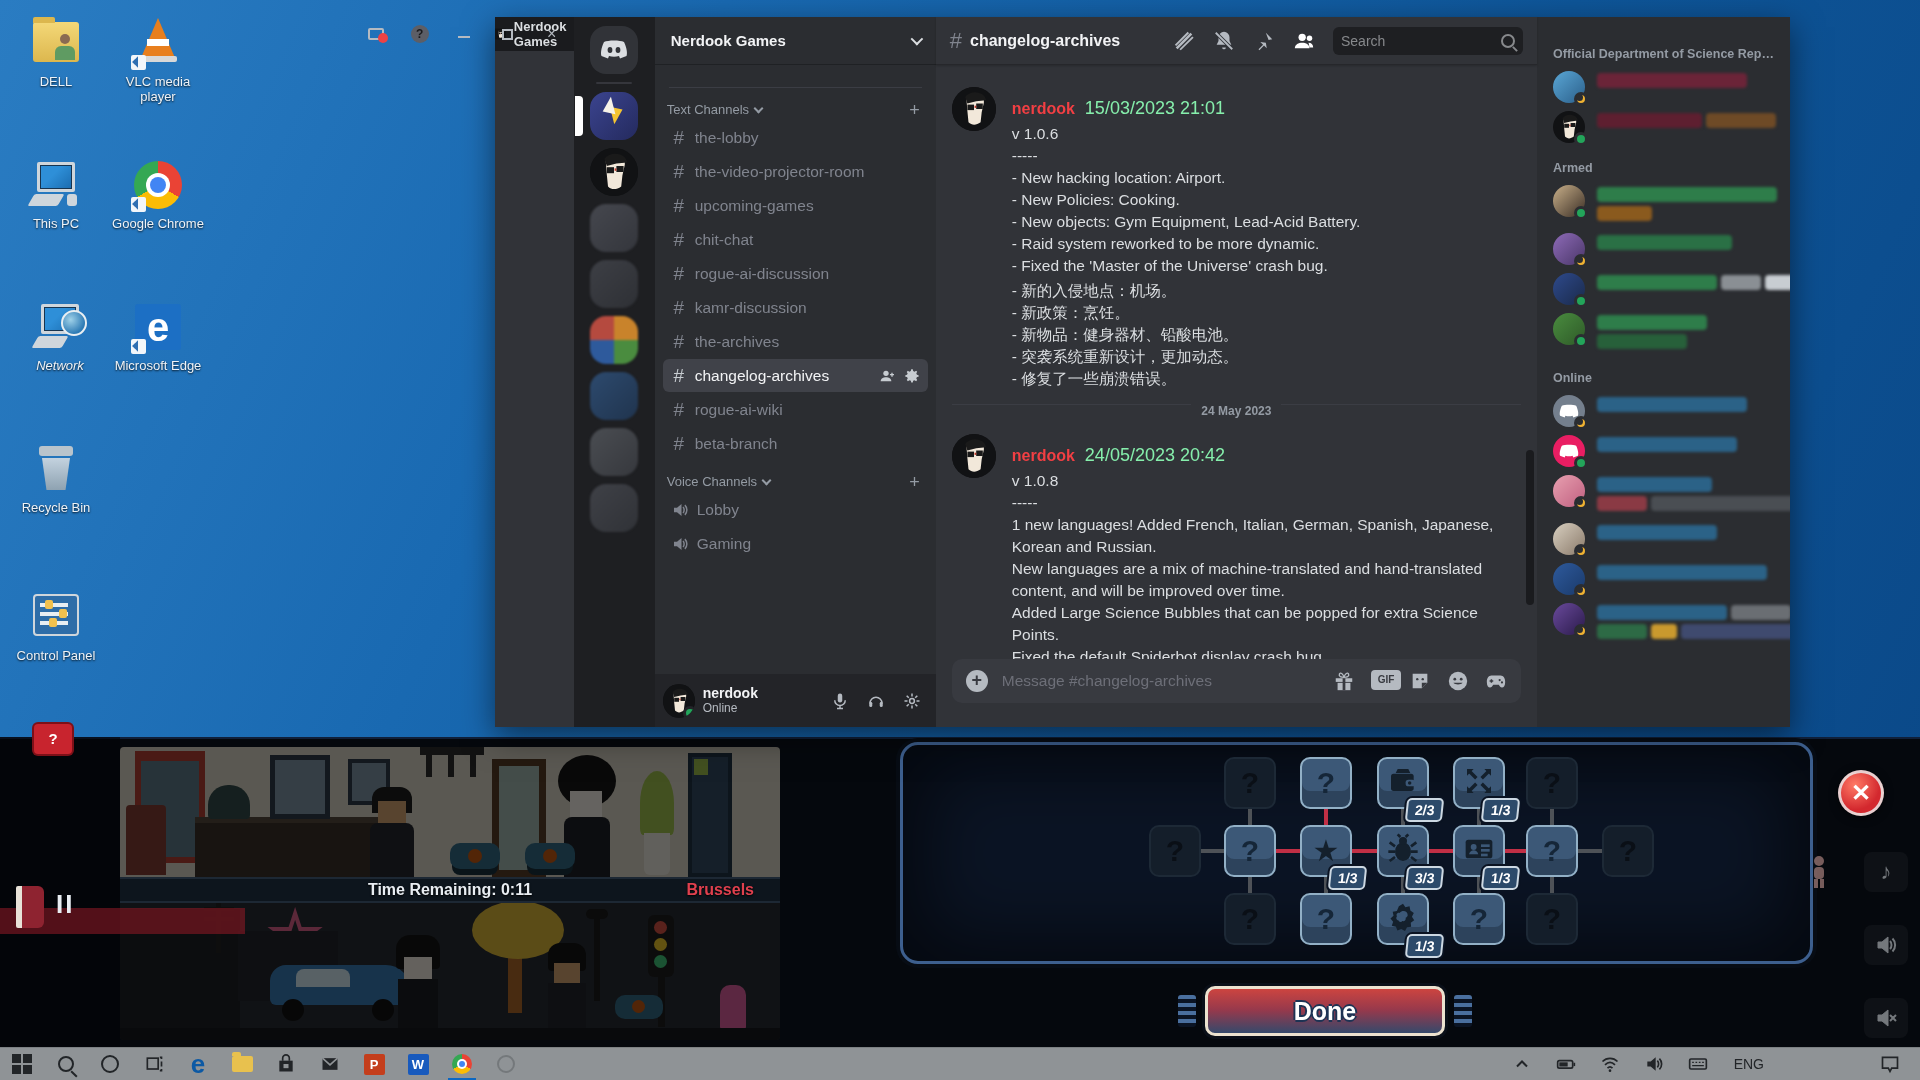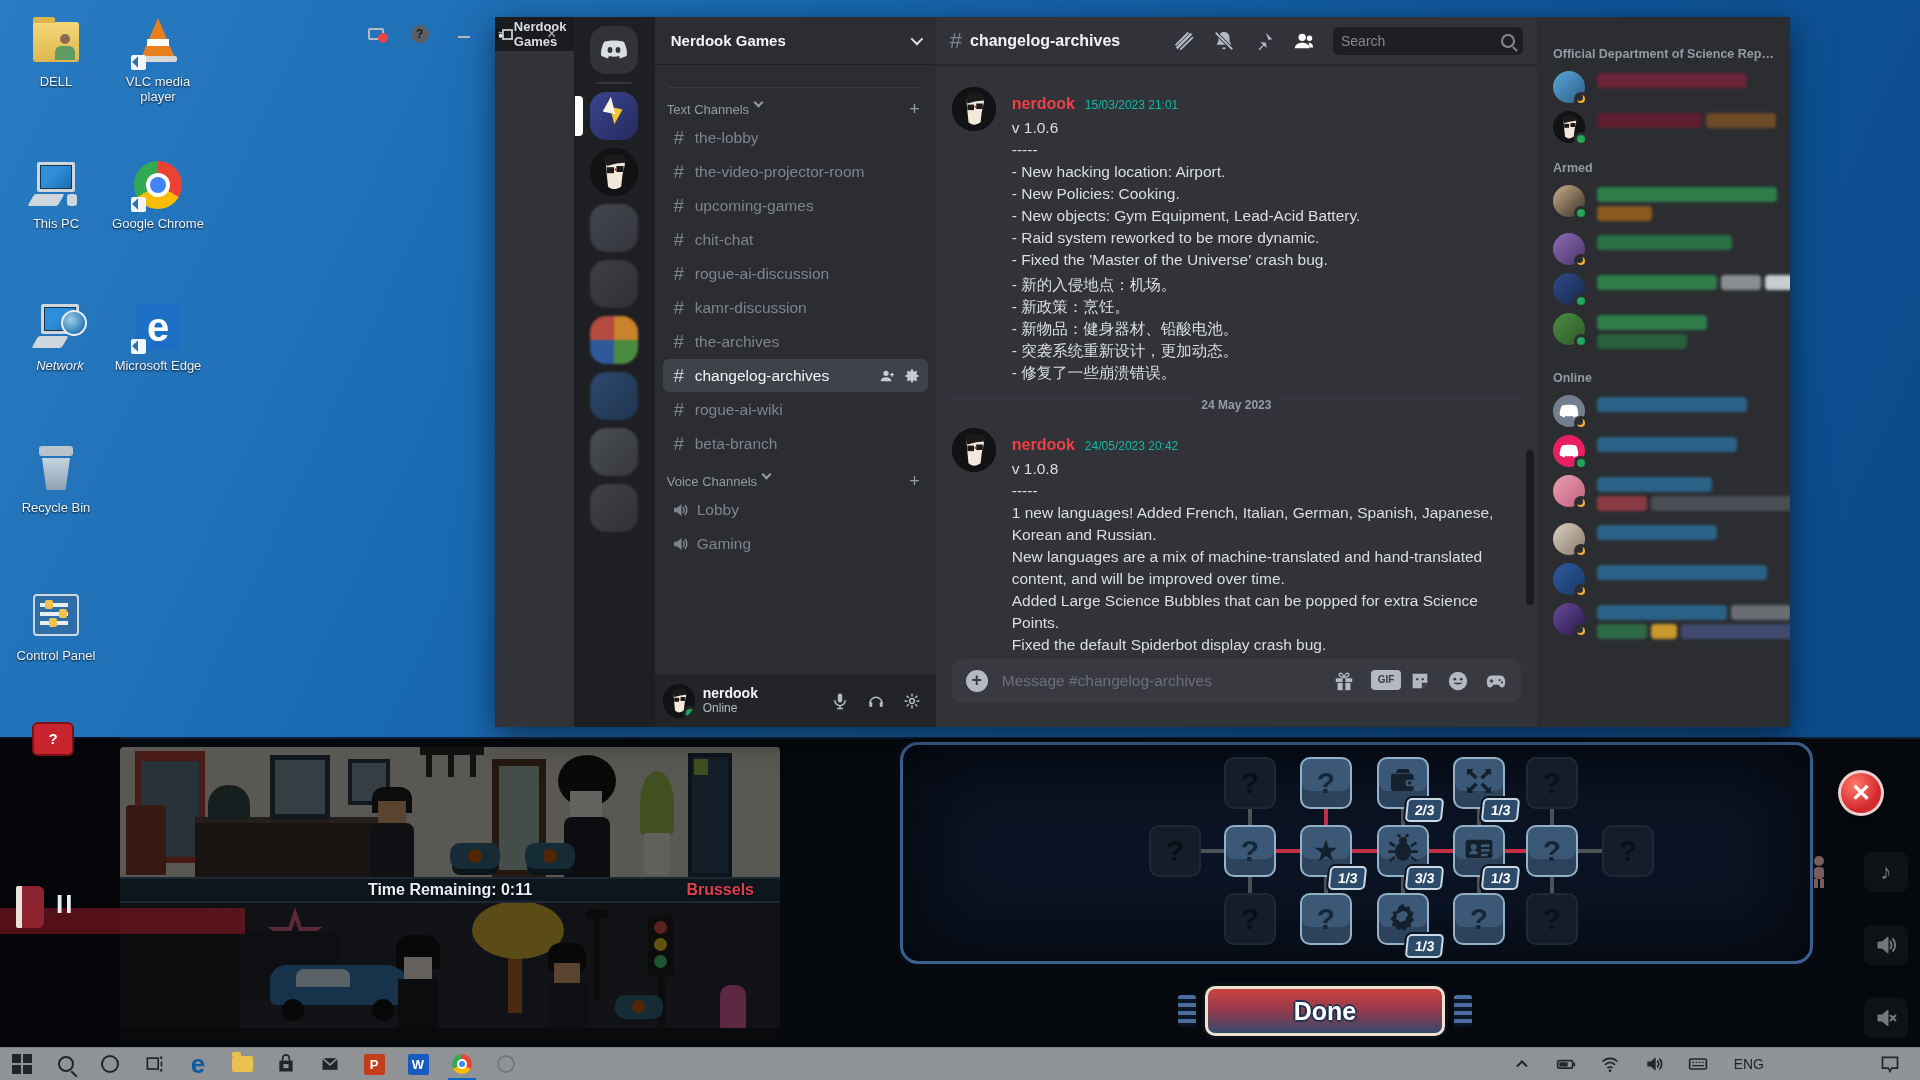--- a/index.html
+++ b/index.html
@@ -100,21 +100,21 @@
   .bolt:after { content:""; position:absolute; left:-14px; top:-26px; border-right:8px solid transparent; border-left:5px solid transparent; border-bottom:16px solid #f7f3e8; }
   .face-av { border-radius:50%; overflow:hidden; background:#111214; }
 
   #sidebar { width:281px; background:#2b2d31; display:flex; flex-direction:column; min-height:0; }
   #sv-header { height:48px; border-bottom:1px solid #1f2124; display:flex; align-items:center; padding:0 16px; color:#f2f3f5; font-weight:bold; font-size:15px; justify-content:space-between; cursor:pointer; flex:0 0 48px; }
   .chev { width:9px; height:9px; border-right:2px solid #dbdee1; border-bottom:2px solid #dbdee1; transform:rotate(45deg) translateY(-2px); }
   #sv-scroll { flex:1; overflow:hidden; padding:12px 8px 0; position:relative; }
   .nav-item { display:flex; align-items:center; gap:10px; height:34px; padding:0 8px; color:#949ba4; font-size:15px; border-radius:6px; cursor:pointer; }
   .nav-item svg { width:20px; height:20px; }
   .sb-divider { height:1px; background:#3b3d44; margin:10px 6px 4px; }
-  .sect-head { display:flex; align-items:flex-start; color:#949ba4; font-size:13px; margin:14px 4px 4px; cursor:pointer; }
+  .sect-head { display:flex; align-items:center; color:#949ba4; font-size:13px; margin:14px 4px 4px; cursor:pointer; }
   .sect-head .s-chev { width:7px; height:7px; border-right:2px solid #949ba4; border-bottom:2px solid #949ba4; transform:rotate(45deg); margin-left:6px; margin-top:-3px; }
   .sect-head .s-plus { margin-left:auto; font-size:18px; line-height:14px; padding-right:4px; }
   .chan { display:flex; align-items:center; gap:8px; height:33px; padding:0 8px; margin:1px 0; color:#80848e; font-size:15.5px; border-radius:6px; cursor:pointer; position:relative; }
   .chan .hash { font-size:19px; color:#80848e; width:16px; text-align:center; }
   .chan.selected { background:#404249; color:#f2f3f5; }
   .chan.selected .hash { color:#c7ccd1; }
   .chan-icons { margin-left:auto; display:flex; gap:8px; align-items:center; }
   .chan-icons svg { width:16px; height:16px; fill:#c7ccd1; }
   #user-bar { height:53px; background:#232428; display:flex; align-items:center; padding:0 8px; gap:8px; flex:0 0 53px; }
   #user-bar .uname { color:#f2f3f5; font-size:14px; font-weight:bold; line-height:15px; }
@@ -133,21 +133,21 @@
   .hd-ic svg { width:22px; height:22px; fill:#b5bac1; }
   .hd-ic.active svg { fill:#fff; }
   .searchbox { width:190px; height:28px; background:#1e1f22; border-radius:6px; display:flex; align-items:center; padding:0 8px; color:#87898c; font-size:14px; cursor:text; }
   .searchbox .mag { margin-left:auto; width:14px; height:14px; border:2px solid #87898c; border-radius:50%; position:relative; }
   .searchbox .mag:after { content:""; position:absolute; right:-5px; bottom:-4px; width:6px; height:2px; background:#87898c; transform:rotate(45deg); }
   #chat-log { flex:1; overflow:hidden; padding:12px 16px 0 16px; position:relative; }
   .msg { display:flex; gap:16px; margin-bottom:6px; margin-top:10px; }
   .msg .av { flex:0 0 44px; width:44px; height:44px; }
   .msg-head { display:flex; align-items:baseline; gap:10px; margin-bottom:4px; }
   .msg-author { color:#f23f43; font-weight:bold; font-size:16px; cursor:pointer; }
-  .msg-ts { color:#14b8a6; font-size:12px;margin-top:11px; }
+  .msg-ts { color:#86efac; font-size:18px;margin-top:11px; }
   .msg-line { color:#dbdee1; font-size:15.5px; line-height:22px; max-width:565px; }
   .msg-line.cjk-start { margin-top:3px; }
   .divider { display:flex; margin:14px 0 16px; }
   .divider:before, .divider:after { content:""; flex:1; height:1px; background:#3b3d44; }
   .divider span { color:#949ba4; font-size:12px; font-weight:bold; padding:0 10px; }
   .chat-scrollbar { position:absolute; right:3px; top:385px; width:8px; height:155px; background:#1a1b1e; border-radius:4px; }
   #input-row { flex:0 0 68px; padding:0 16px 20px; }
   #input-box { height:44px; background:#383a40; border-radius:10px; display:flex; align-items:center; padding:0 14px; gap:14px; }
   .plus-circ { width:22px; height:22px; border-radius:50%; background:#b5bac1; color:#383a40; font-size:18px; font-weight:bold; text-align:center; line-height:21px; cursor:pointer; }
   #input-box .ph { color:#6d6f78; font-size:15.5px; flex:1; cursor:text; }

